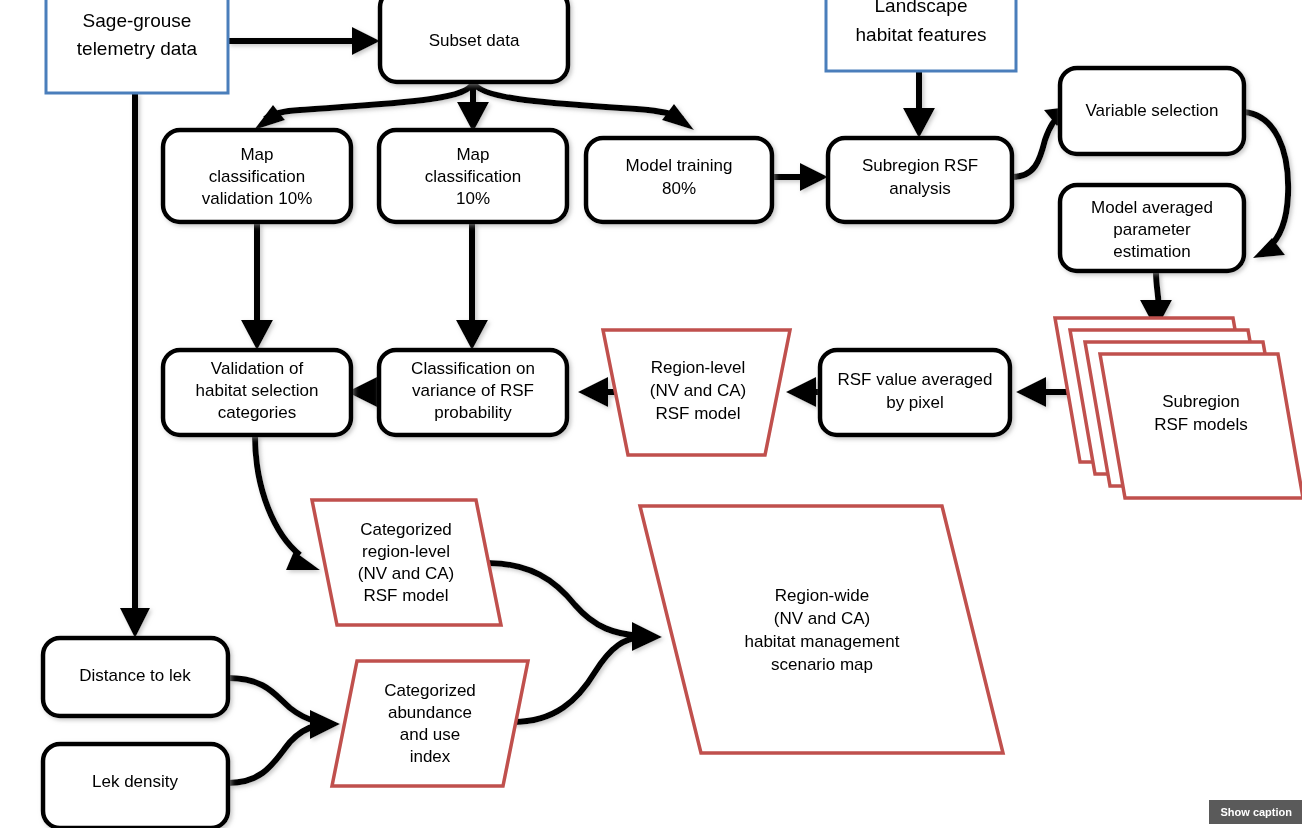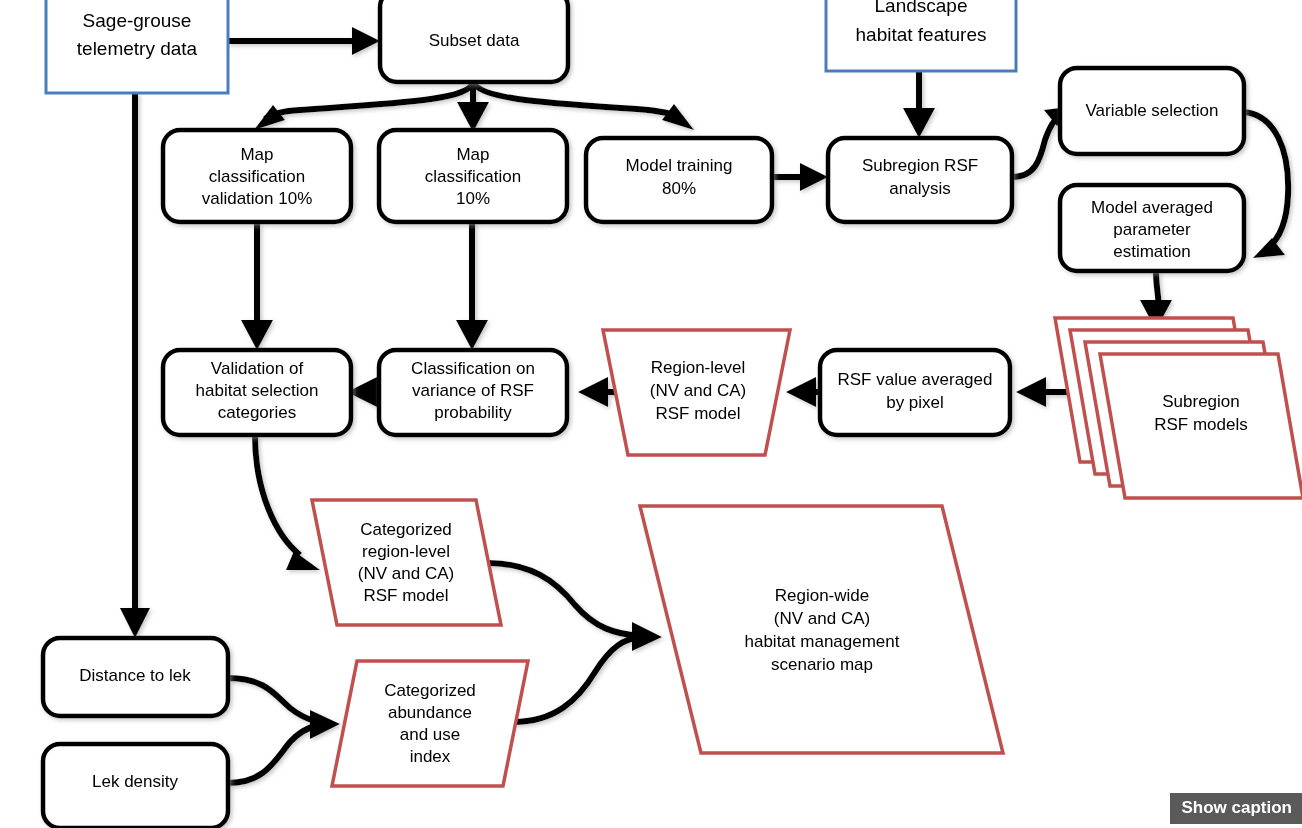--- a/index.html
+++ b/index.html
@@ -56,21 +56,21 @@
     fill: #000000;
     stroke: none;
   }
   #show-caption-btn {
     position: absolute;
     right: 0px;
     bottom: 4px;
     background: #5a5a5a;
     color: #ffffff;
     font-family: "Liberation Sans", sans-serif;
-    font-size: 17px;
+    font-size: 11px;
     font-weight: bold;
     padding: 6px 10px 6px 12px;
     white-space: nowrap;
     border: none;
     cursor: pointer;
     line-height: 1.1;
   }
 </style>
 </head>
 <body>

